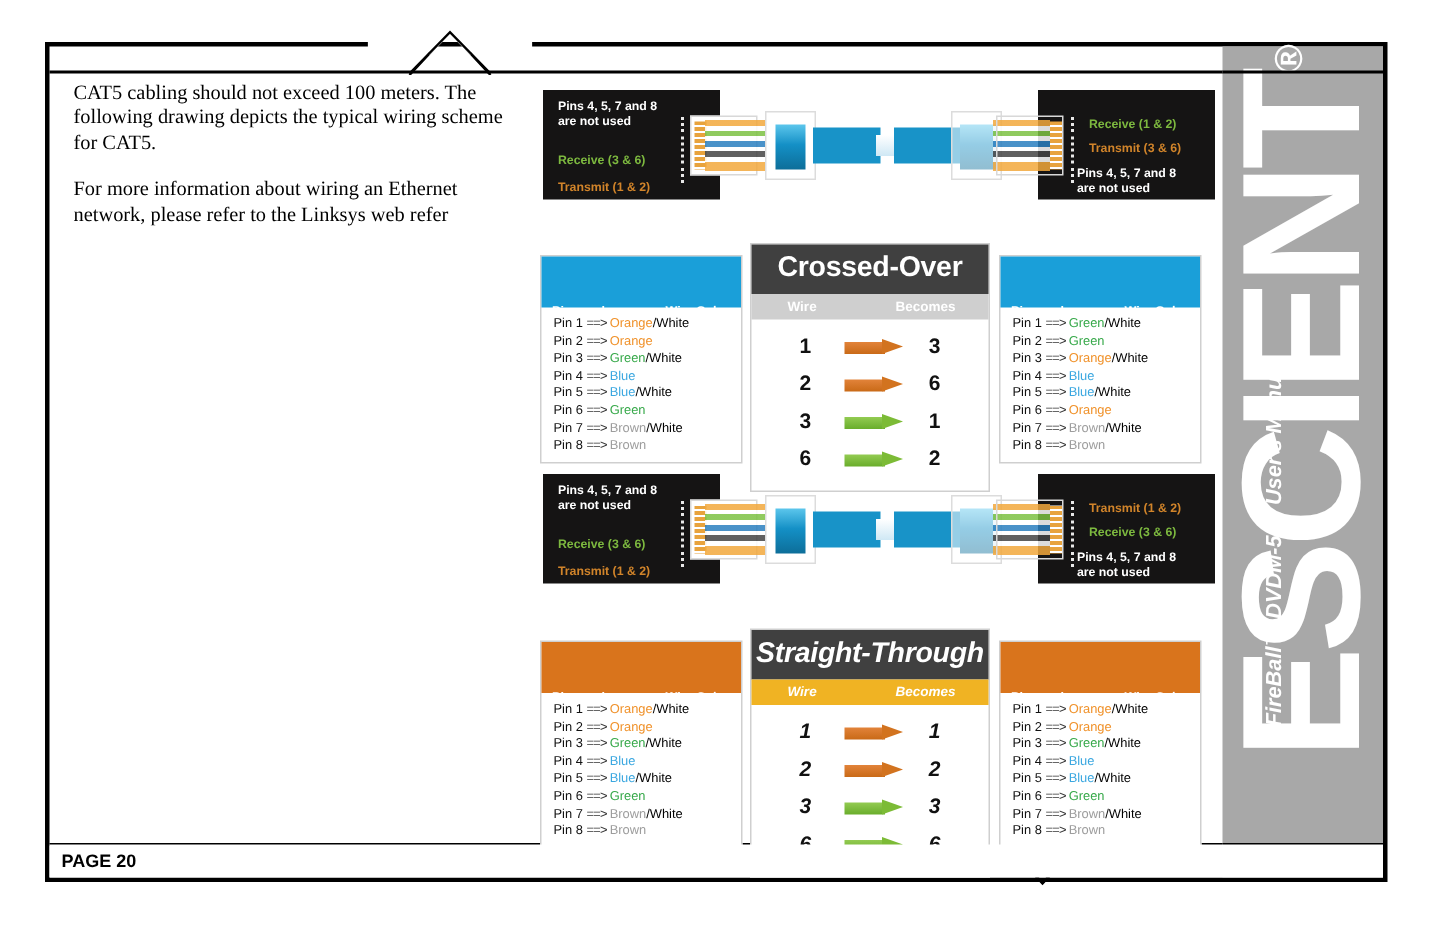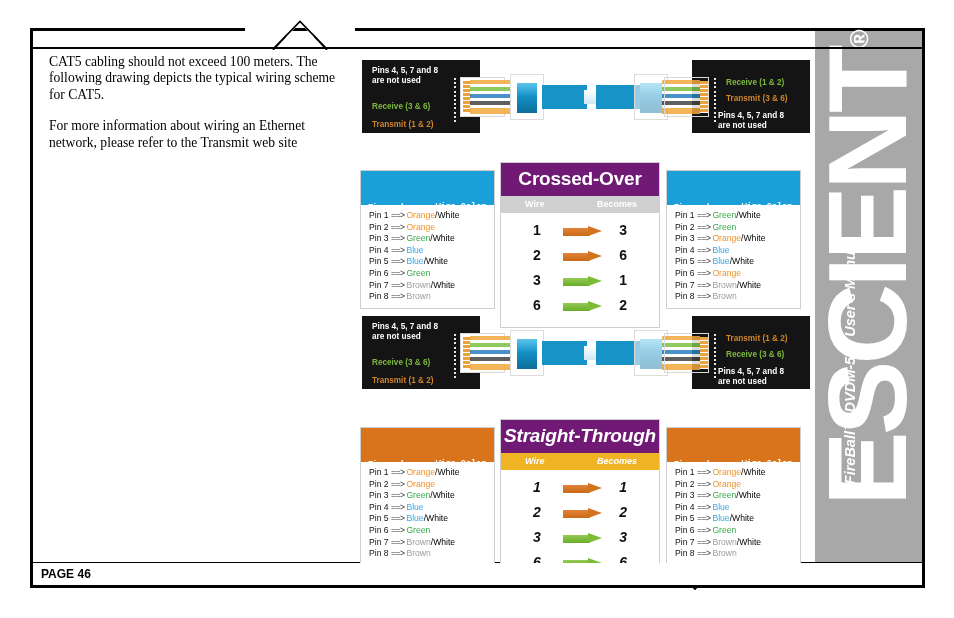--- a/index.html
+++ b/index.html
@@ -63,35 +63,35 @@
   .boot{position:absolute;background:rgba(255,255,255,0.55);border:1px solid #dcdcdc;box-sizing:border-box;}
   .dotcol{position:absolute;}
   .dotcol i{display:block;width:2px;height:2px;background:#e8e8e8;margin-bottom:2.2px;}
 
   
   .pintable{position:absolute;width:135px;background:#ffffff;border:1px solid #cfcfcf;box-sizing:border-box;}
   .pt-head{height:34px;position:relative;}
   .pt-head .hdr-row{position:absolute;left:0;bottom:3px;width:100%;
        font-family:"Liberation Sans",sans-serif;font-weight:bold;font-size:8.4px;color:#ffffff;}
   .pt-head .h1{position:absolute;left:7px;}
-  .pt-head .h2{position:absolute;right:8px;font-family:Liberation Mono, monospace;}
+  .pt-head .h2{position:absolute;right:8px;}
   .pt-body{padding:5px 0 5px 8px;}
   .pinrow{font-family:"Liberation Sans",sans-serif;font-weight:normal;font-size:8.6px;
           line-height:11.6px;white-space:nowrap;color:#000;}
   .pin-n{color:#111;}
   .arrowtxt{color:#333;letter-spacing:-0.5px;}
   .w-orange{color:#f0922b;}
   .w-green{color:#37a94a;}
   .w-blue{color:#3aa7e0;}
   .w-brown{color:#9d9d9d;}
   .w-white{color:#000000;}
 
   
   .xpanel{position:absolute;width:160px;background:#ffffff;border:1px solid #cfcfcf;box-sizing:border-box;}
-  .xp-title{background:#701a75;color:#ffffff;text-align:center;
+  .xp-title{background:#404040;color:#ffffff;text-align:center;
             font-family:"Liberation Sans",sans-serif;font-weight:bold;font-size:19px;
             padding:5px 0 6px 0;letter-spacing:-0.2px;}
   .xp-sub{position:relative;height:17px;}
   .xp-sub span{position:absolute;top:3px;font-family:"Liberation Sans",sans-serif;
                font-weight:bold;font-size:9px;color:#ffffff;text-align:right;}
   .xp-sub .s1{left:24px;}
   .xp-sub .s2{right:22px;padding-left:36px;}
   .xp-rows{padding:6px 0 8px 0;}
   .xrow{position:relative;height:25px;}
   .xrow .lnum,.xrow .rnum{position:absolute;top:3px;font-family:"Liberation Sans",sans-serif;
@@ -130,21 +130,21 @@
     <svg width="110" height="32" viewBox="0 0 110 32">
       <polygon points="0,0 42,0 55,15 68,0 110,0 110,10 0,10" fill="#ffffff"></polygon>
       <polyline points="28,0 55,29 82,0" fill="none" stroke="#000" stroke-width="1.6"></polyline>
       <polygon points="41,0 55,14 69,0" fill="#ffffff"></polygon>
       <polyline points="28,0 55,28.5 82,0" fill="none" stroke="#000" stroke-width="1.6"></polyline>
     </svg>
   </div>
 
   <div class="bodytext">
     <p>CAT5 cabling should not exceed 100 meters. The following drawing depicts the typical wiring scheme for CAT5.</p>
-    <p>For more information about wiring an Ethernet network, please refer to the Transmit web site</p>
+    <p>For more information about wiring an Ethernet network, please refer to the Linksys web refer</p>
   </div>
 
   <div id="gfx-root">
       <div class="diag" style="position: absolute; left: 362px; top: 56px; width: 448px; height: 88px;">
         <div class="blk" style="position: absolute; left: 0px; top: 4px; width: 118px; height: 73px;"></div>
         <div class="blk" style="position: absolute; left: 330px; top: 4px; width: 118px; height: 73px;"></div>
         <div class="plug" style="position: absolute; left: 98px; top: 21px; width: 45px; height: 40px;"></div>
         <div class="plugpins" style="position: absolute; left: 101px; top: 25px; width: 8px; height: 32px; background: repeating-linear-gradient(rgb(232, 163, 61) 0px, rgb(232, 163, 61) 2.6px, rgb(255, 255, 255) 2.6px, rgb(255, 255, 255) 4px);"></div>
         <div style="position: absolute; left: 108px; top: 24px; width: 40px; height: 34px; background: linear-gradient(rgb(242, 168, 60) 0px, rgb(242, 168, 60) 4px, rgb(255, 255, 255) 4px, rgb(255, 255, 255) 7px, rgb(124, 193, 66) 7px, rgb(124, 193, 66) 11px, rgb(255, 255, 255) 11px, rgb(255, 255, 255) 14px, rgb(42, 127, 191) 14px, rgb(42, 127, 191) 18px, rgb(255, 255, 255) 18px, rgb(255, 255, 255) 21px, rgb(68, 68, 68) 21px, rgb(68, 68, 68) 25px, rgb(255, 255, 255) 25px, rgb(255, 255, 255) 28px, rgb(242, 168, 60) 28px, rgb(242, 168, 60) 34px); opacity: 0.85;"></div>
         <div class="boot" style="position: absolute; left: 148px; top: 18px; width: 34px; height: 46px;"></div>
@@ -400,15 +400,15 @@
       <div class="brand"><span>ESCIENT</span><span class="brand-reg">®</span></div>
     </div>
     <div class="manual-wrap">
       <span class="manual">FireBall™ DVDM-552 User's Manual</span>
     </div>
   </div>
   <div class="sidebar-rule"></div>
   <div class="sidebar-rule2"></div>
 
   <div class="footer-box"></div>
-  <div class="page-label">PAGE 46</div>
+  <div class="page-label">PAGE 20</div>
 
 </div>
 
 </body></html>

